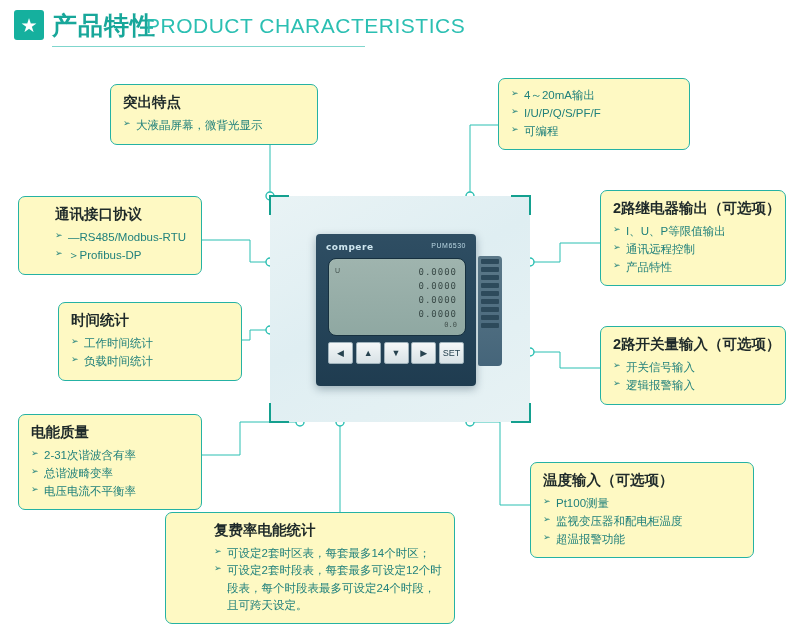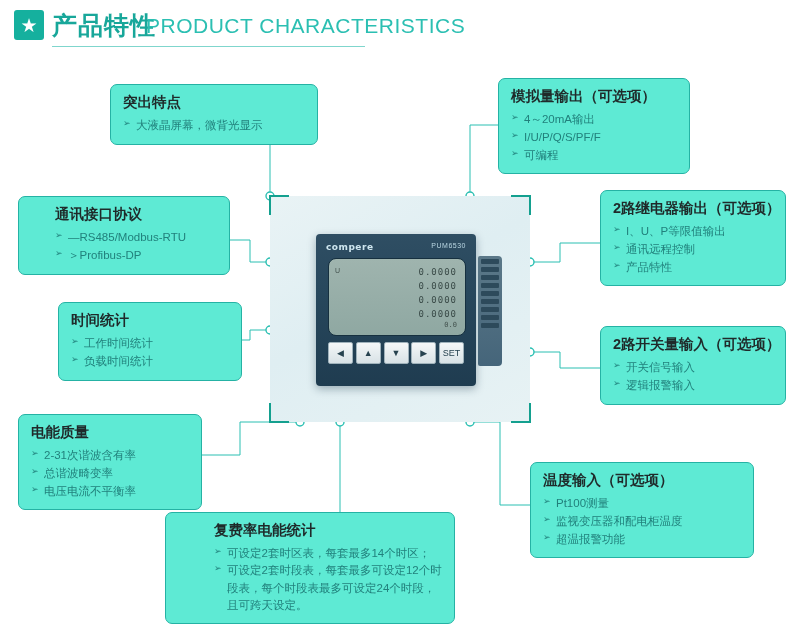--- a/index.html
+++ b/index.html
@@ -95,21 +95,21 @@
     border-radius:2px 4px 4px 2px;
     overflow:hidden;
   }
   .vent{height:5px;margin:3px 3px;background:#2d4a5b;border-radius:1px;}
 
   
   .box{
     position:absolute;
     border:1px solid #25b2a4;
     border-radius:7px;
-    background:#5eead4;
+    background:#fef9c3;
     box-sizing:border-box;
     padding:8px 10px 9px 12px;
   }
   .box .title{
     font-size:14.5px;font-weight:bold;color:#1f2a2a;margin-bottom:5px;white-space:nowrap;
   }
   .box ul{margin:0;padding:0;list-style:none;}
   .box li{
     font-size:11.5px;color:#21817c;line-height:1.55;white-space:nowrap;position:relative;
     padding-left:13px;
@@ -204,29 +204,28 @@
 </div>
 
 <div class="box" style="left:110px;top:84px;width:208px;">
   <div class="title">突出特点</div>
   <ul>
     <li>大液晶屏幕，微背光显示</li>
   </ul>
 </div>
 
 <div class="box" style="left:498px;top:78px;width:192px;">
-  <div class="title">模拟量输出（可选项）</div>
   <ul>
     <li>4～20mA输出</li>
     <li>I/U/P/Q/S/PF/F</li>
     <li>可编程</li>
   </ul>
 </div>
 
-<div class="box" style="left:18px;top:196px;width:212px;padding-left:36px;">
+<div class="box" style="left:18px;top:196px;width:184px;padding-left:36px;">
   <div class="title">通讯接口协议</div>
   <ul>
     <li>—RS485/Modbus-RTU</li>
     <li>＞Profibus-DP</li>
   </ul>
 </div>
 
 <div class="box" style="left:600px;top:190px;width:186px;">
   <div class="title">2路继电器输出（可选项）</div>
   <ul>

